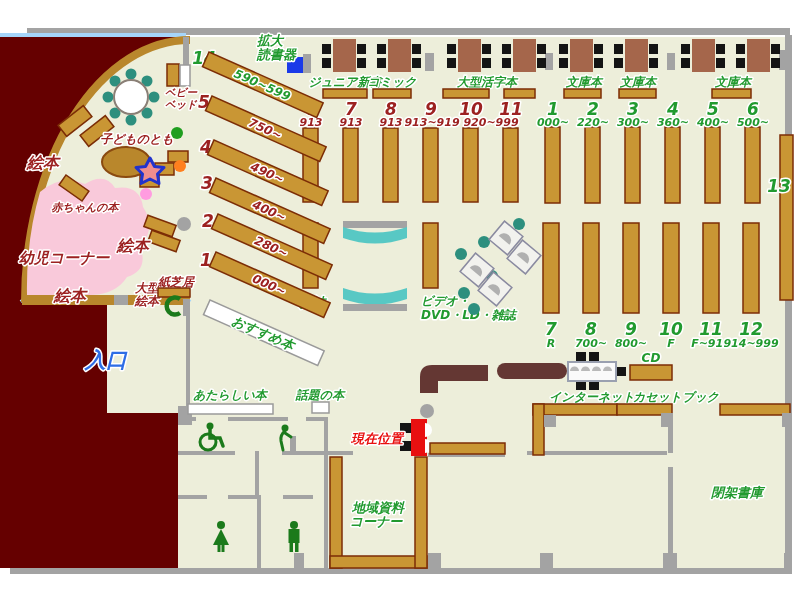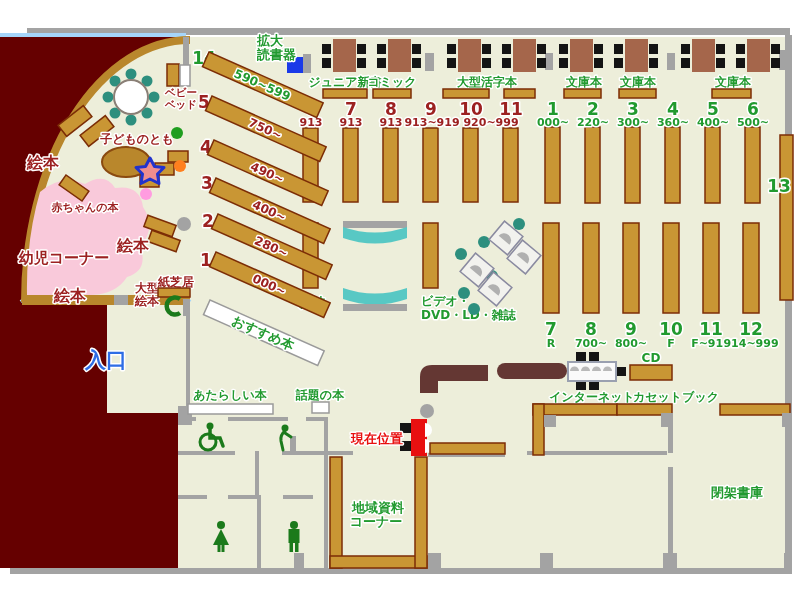--- a/index.html
+++ b/index.html
@@ -1,16 +1,16 @@
 <!DOCTYPE html>
 <html><head>
 <meta charset="utf-8">
 <style>
   html,body{margin:0;padding:0;background:#fff;}
-  .stage{width:696px;height:600px;position:relative;font-family:"DejaVu Sans",sans-serif;}
+  .stage{width:696px;height:600px;position:relative;font-family:"DejaVu Sans",sans-serif;font-style:italic;}
   svg text{font-family:"DejaVu Sans",sans-serif;font-weight:bold;paint-order:stroke;stroke:#ffffff;stroke-width:3px;stroke-linejoin:round;}
   .tg{fill:#219a2f;}        
   .tr{fill:#9c2121;}        
   .tred{fill:#e81010;}      
   .tblue{fill:#2e6de6;}     
   .s20{font-size:21px;} .s17{font-size:17px;} .s15{font-size:15px;} .s16{font-size:16px;}
   .s13{font-size:13px;} .s12{font-size:12px;} .s11{font-size:11px;} .s10{font-size:10.5px;}
   .floor{fill:#edeeda;}
   .maroon{fill:#650000;}
   .wall{fill:#a3a3a3;}

